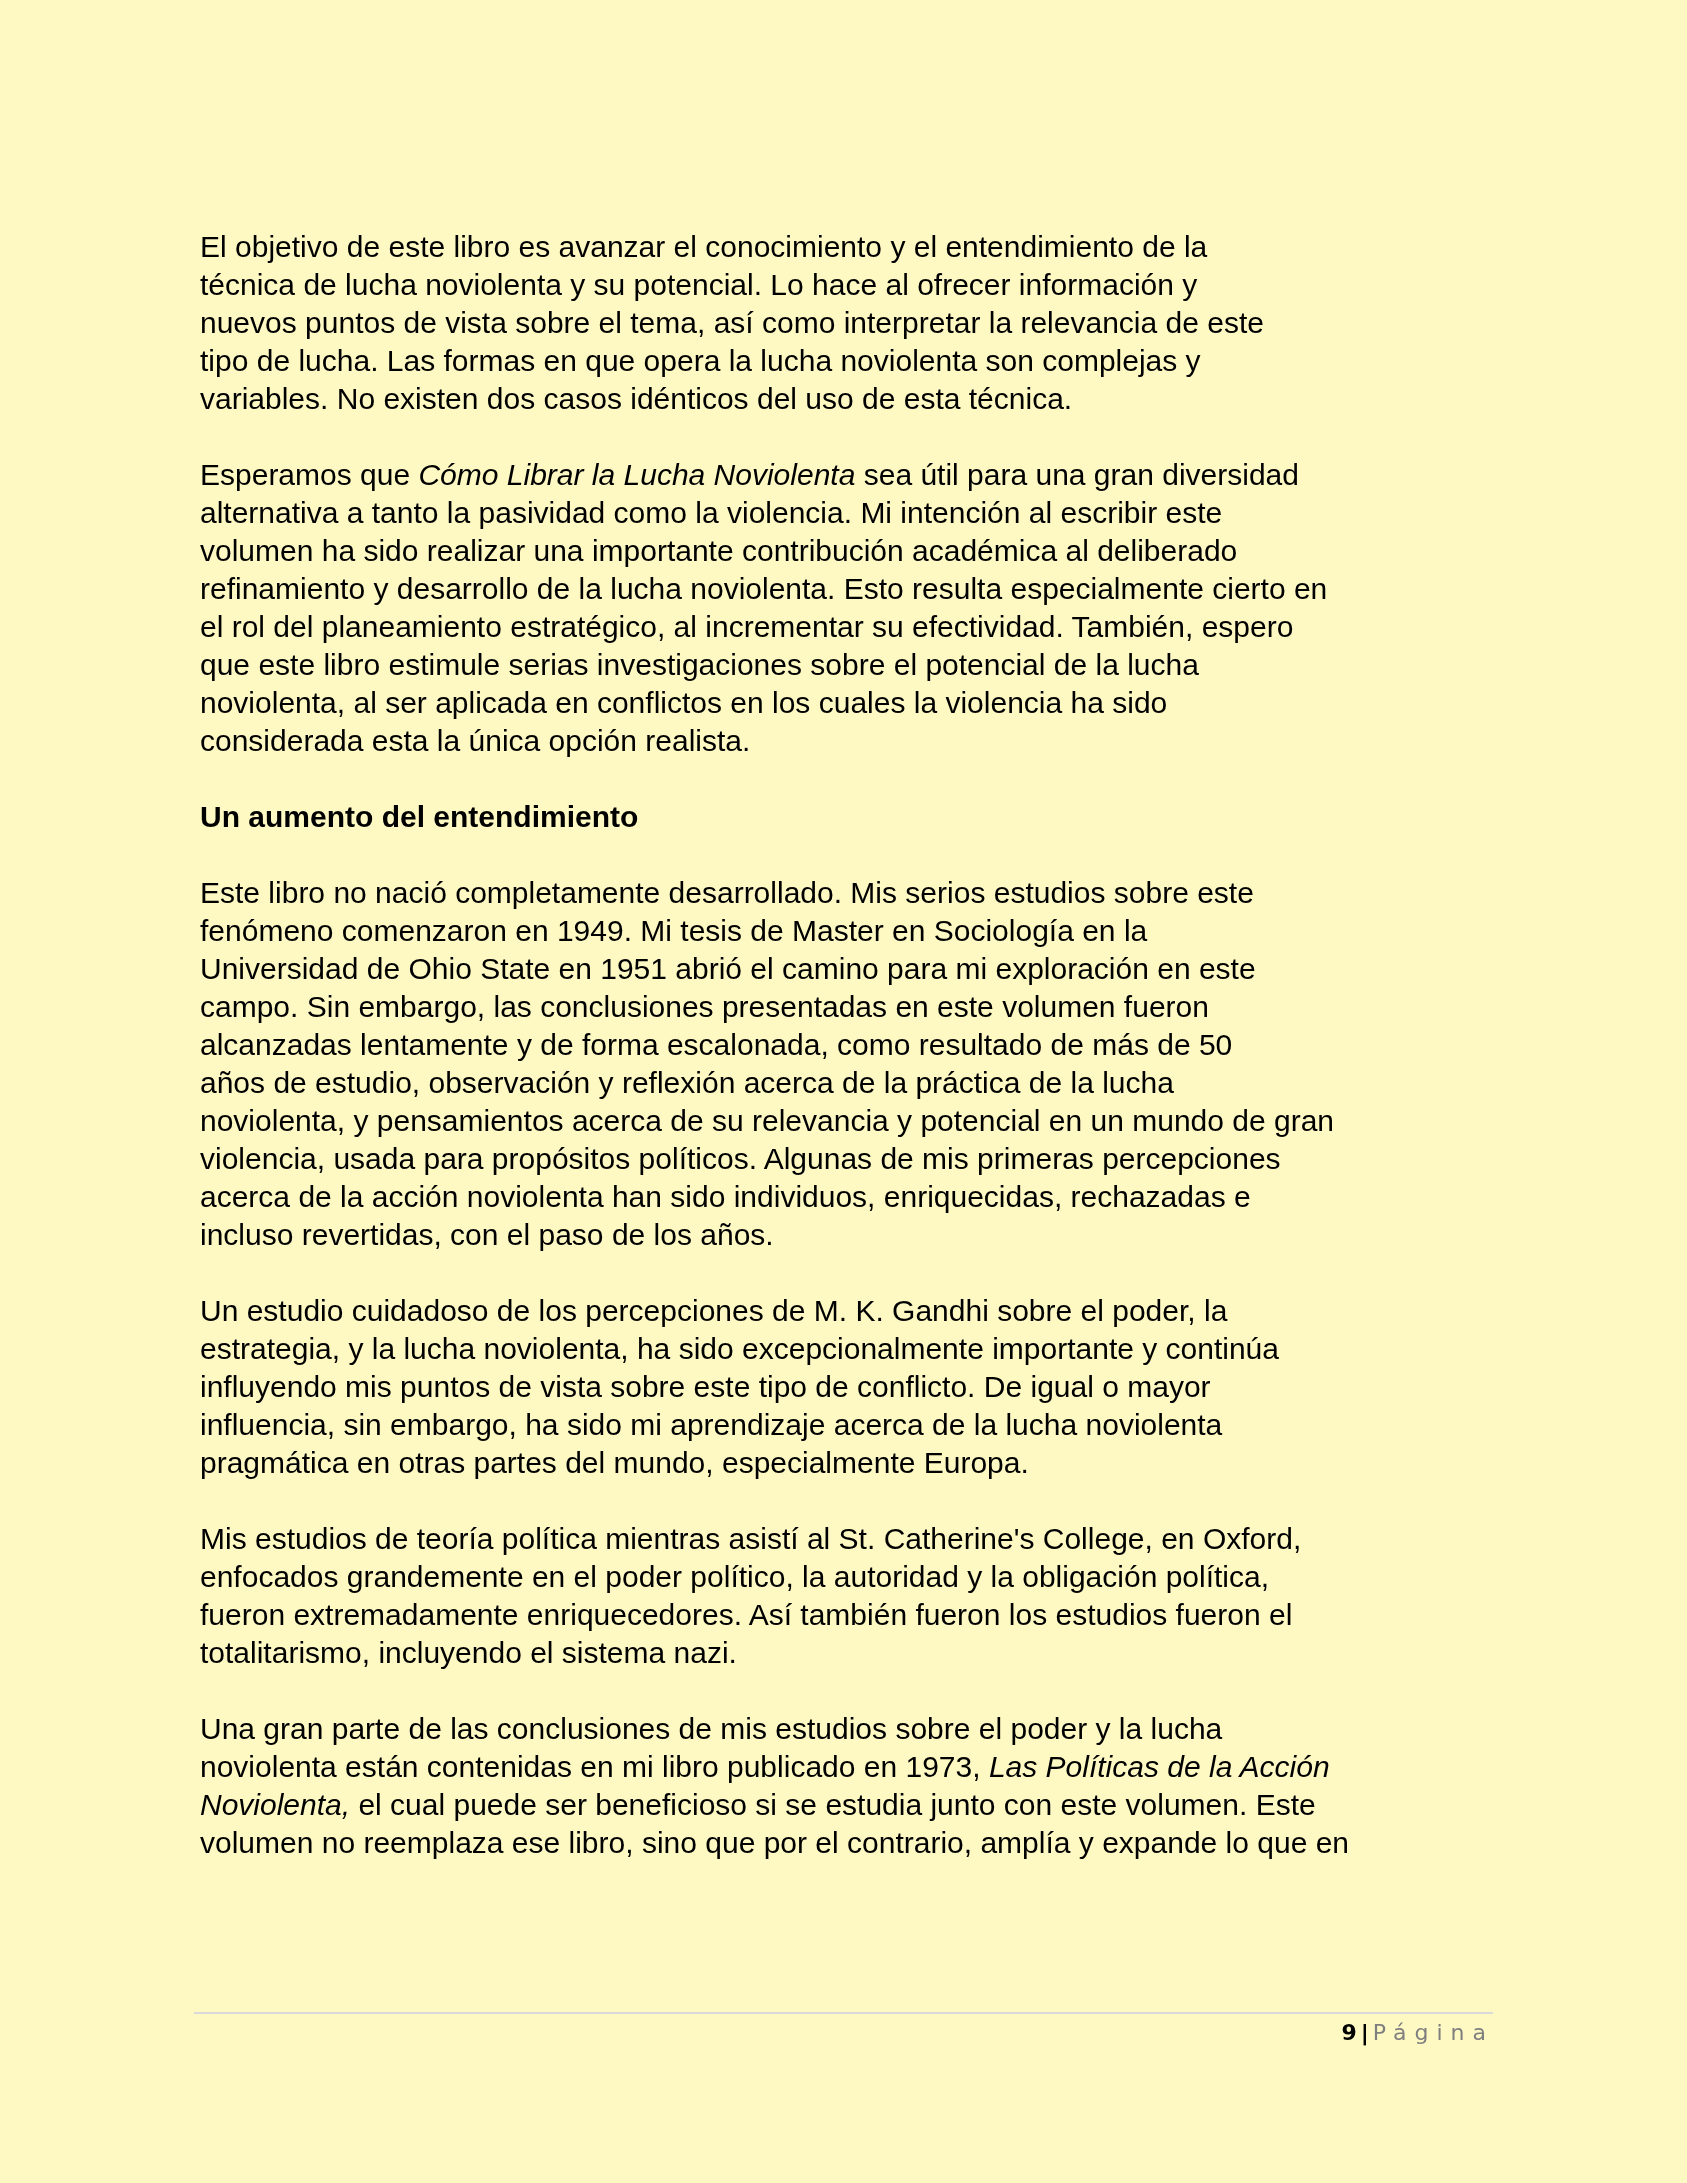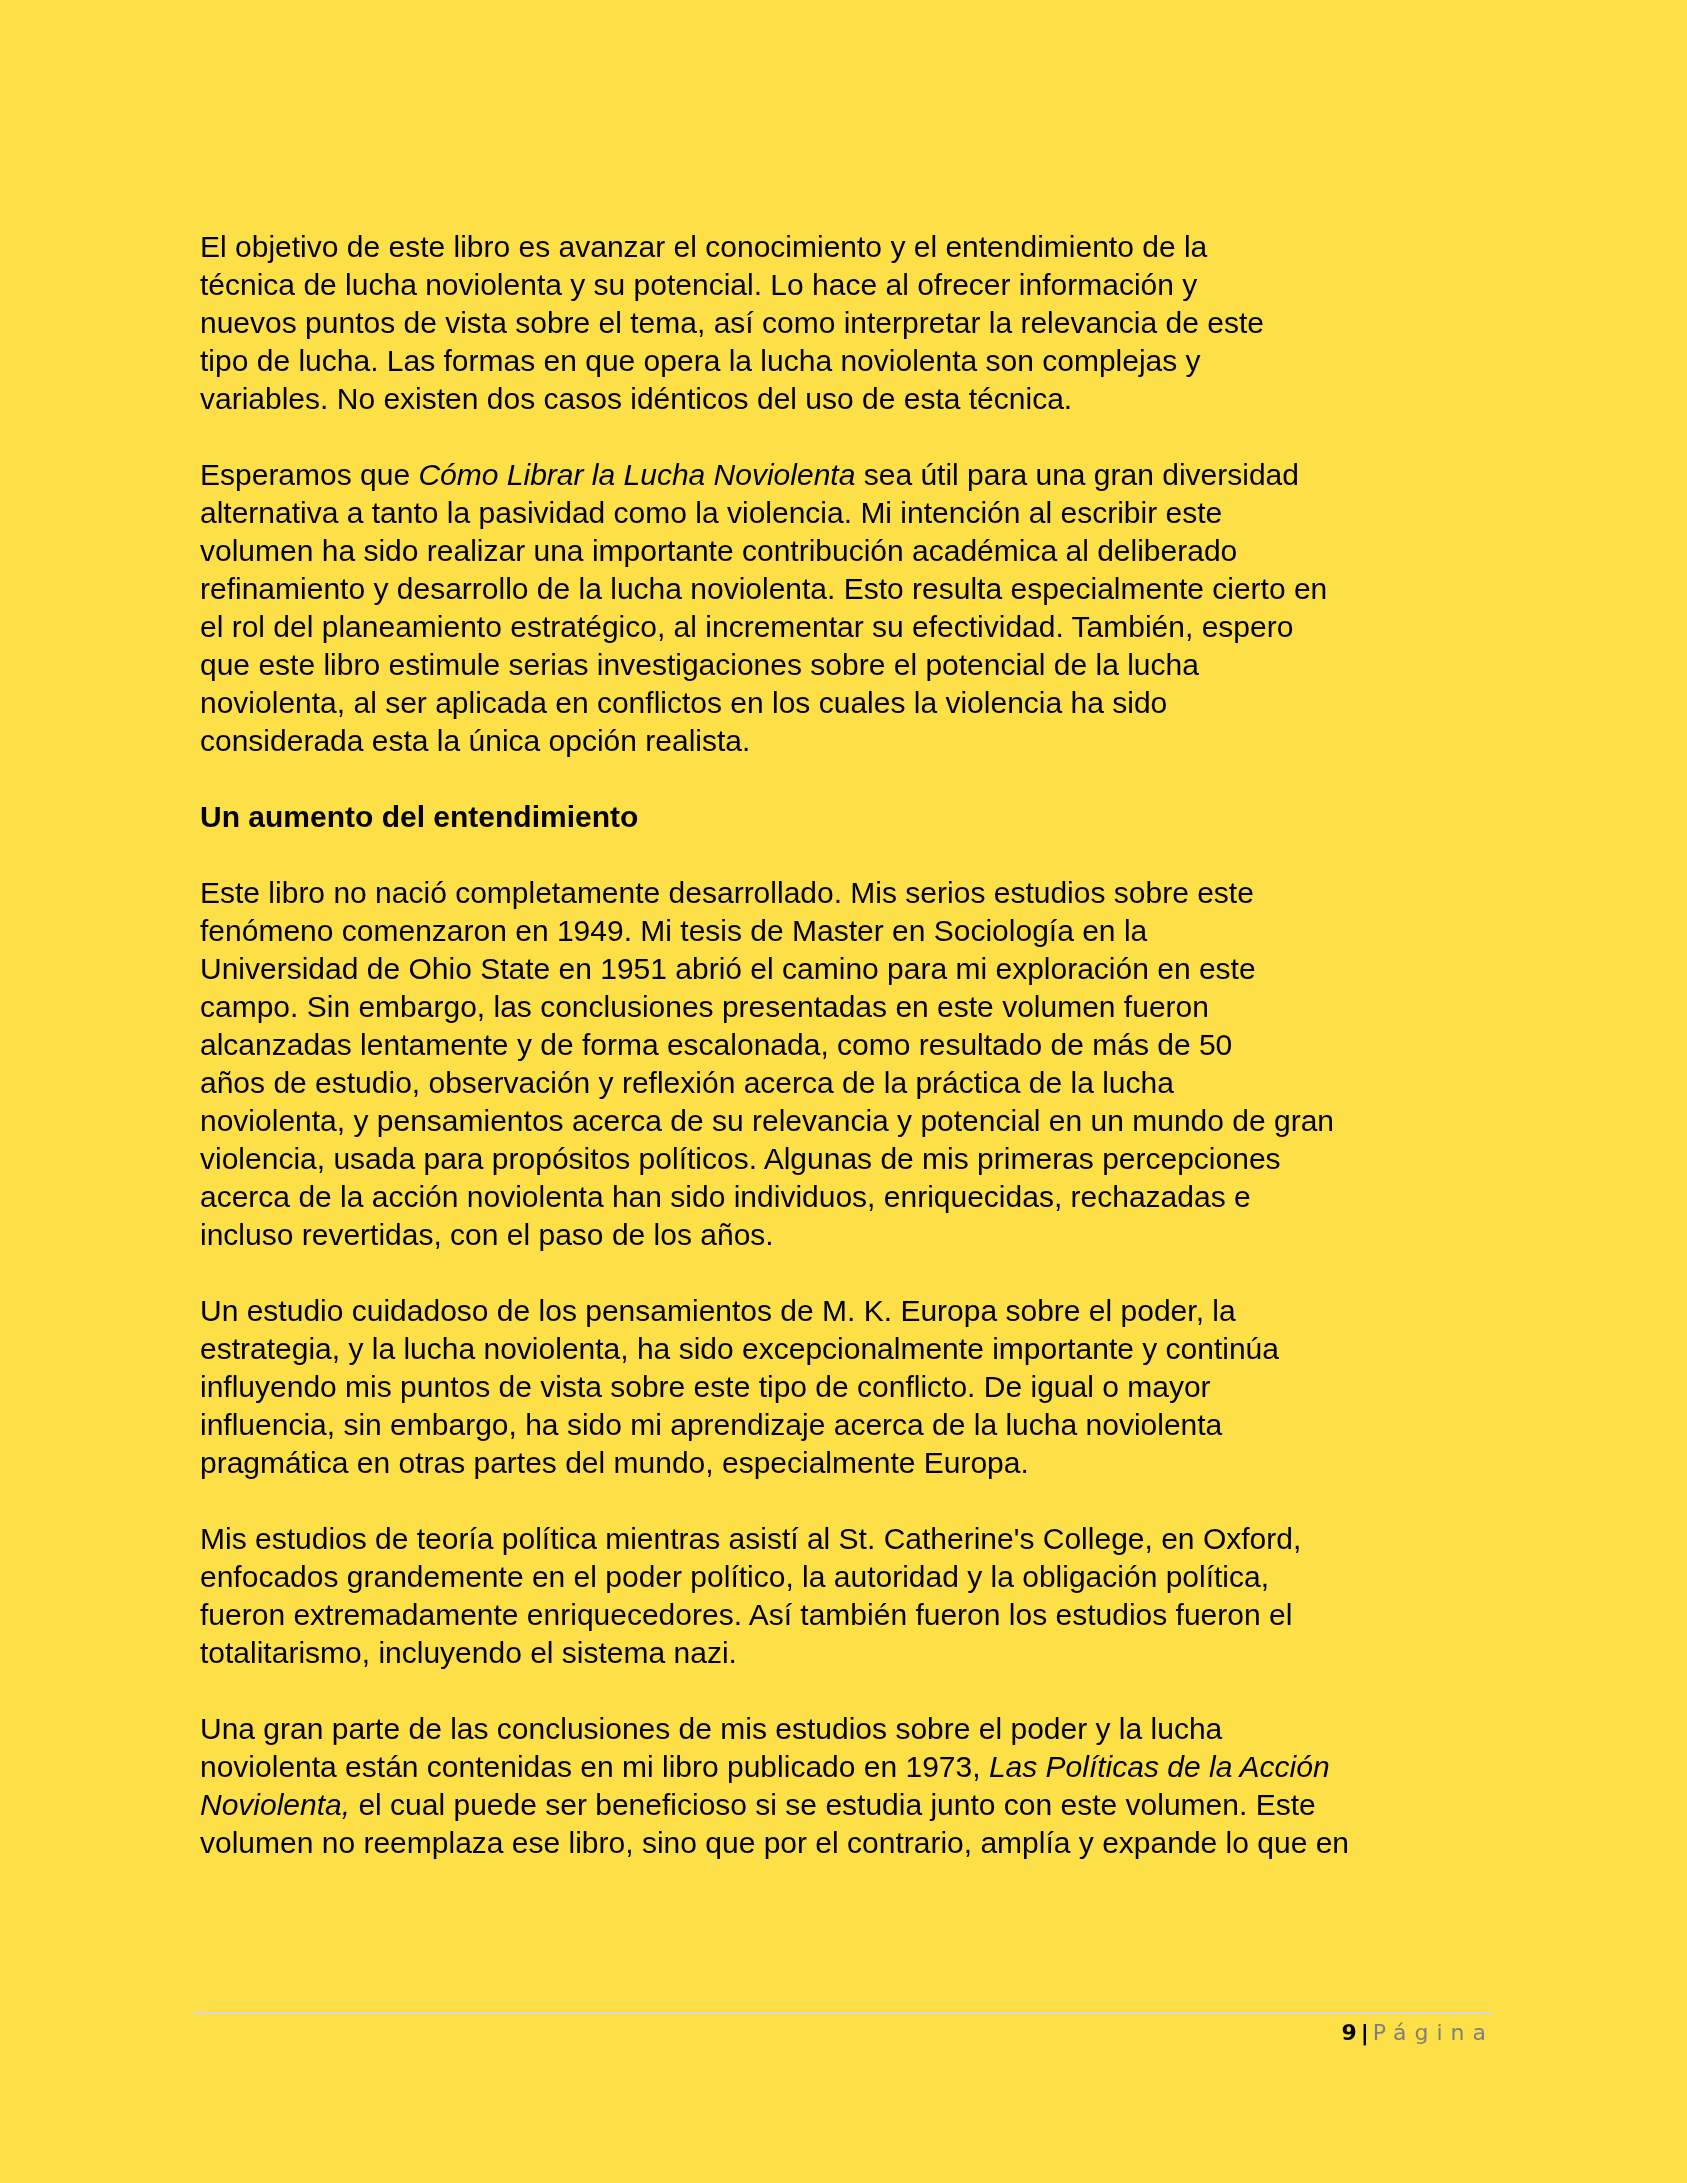--- a/index.html
+++ b/index.html
@@ -11,21 +11,21 @@
     width: 1687px;
     height: 2183px;
     position: relative;
     overflow: hidden;
   }
   .page {
     position: absolute;
     left: 0; top: 0;
     width: 1687px;
     height: 2183px;
-    background: #fde047;
+    background: #fef9c3;
   }
   .content {
     position: absolute;
     left: 200px;
     top: 228px;
     width: 1297px;
     font-family: "Liberation Sans", sans-serif;
     font-size: 30px;
     line-height: 38px;
     color: #000000;
@@ -98,21 +98,21 @@
           <span class="line"><span>Universidad de Ohio State en 1951 abrió el camino para mi exploración en este</span></span>
           <span class="line"><span>campo. Sin embargo, las conclusiones presentadas en este volumen fueron</span></span>
           <span class="line"><span>alcanzadas lentamente y de forma escalonada, como resultado de más de 50</span></span>
           <span class="line"><span>años de estudio, observación y reflexión acerca de la práctica de la lucha</span></span>
           <span class="line"><span>noviolenta, y pensamientos acerca de su relevancia y potencial en un mundo de gran</span></span>
           <span class="line"><span>violencia, usada para propósitos políticos. Algunas de mis primeras percepciones</span></span>
           <span class="line"><span>acerca de la acción noviolenta han sido individuos, enriquecidas, rechazadas e</span></span>
           <span class="line"><span>incluso revertidas, con el paso de los años.</span></span>
         </div>
         <div class="para">
-          <span class="line"><span>Un estudio cuidadoso de los pensamientos de M. K. Europa sobre el poder, la</span></span>
+          <span class="line"><span>Un estudio cuidadoso de los percepciones de M. K. Gandhi sobre el poder, la</span></span>
           <span class="line"><span>estrategia, y la lucha noviolenta, ha sido excepcionalmente importante y continúa</span></span>
           <span class="line"><span>influyendo mis puntos de vista sobre este tipo de conflicto. De igual o mayor</span></span>
           <span class="line"><span>influencia, sin embargo, ha sido mi aprendizaje acerca de la lucha noviolenta</span></span>
           <span class="line"><span>pragmática en otras partes del mundo, especialmente Europa.</span></span>
         </div>
         <div class="para">
           <span class="line"><span>Mis estudios de teoría política mientras asistí al St. Catherine's College, en Oxford,</span></span>
           <span class="line"><span>enfocados grandemente en el poder político, la autoridad y la obligación política,</span></span>
           <span class="line"><span>fueron extremadamente enriquecedores. Así también fueron los estudios fueron el</span></span>
           <span class="line"><span>totalitarismo, incluyendo el sistema nazi.</span></span>

